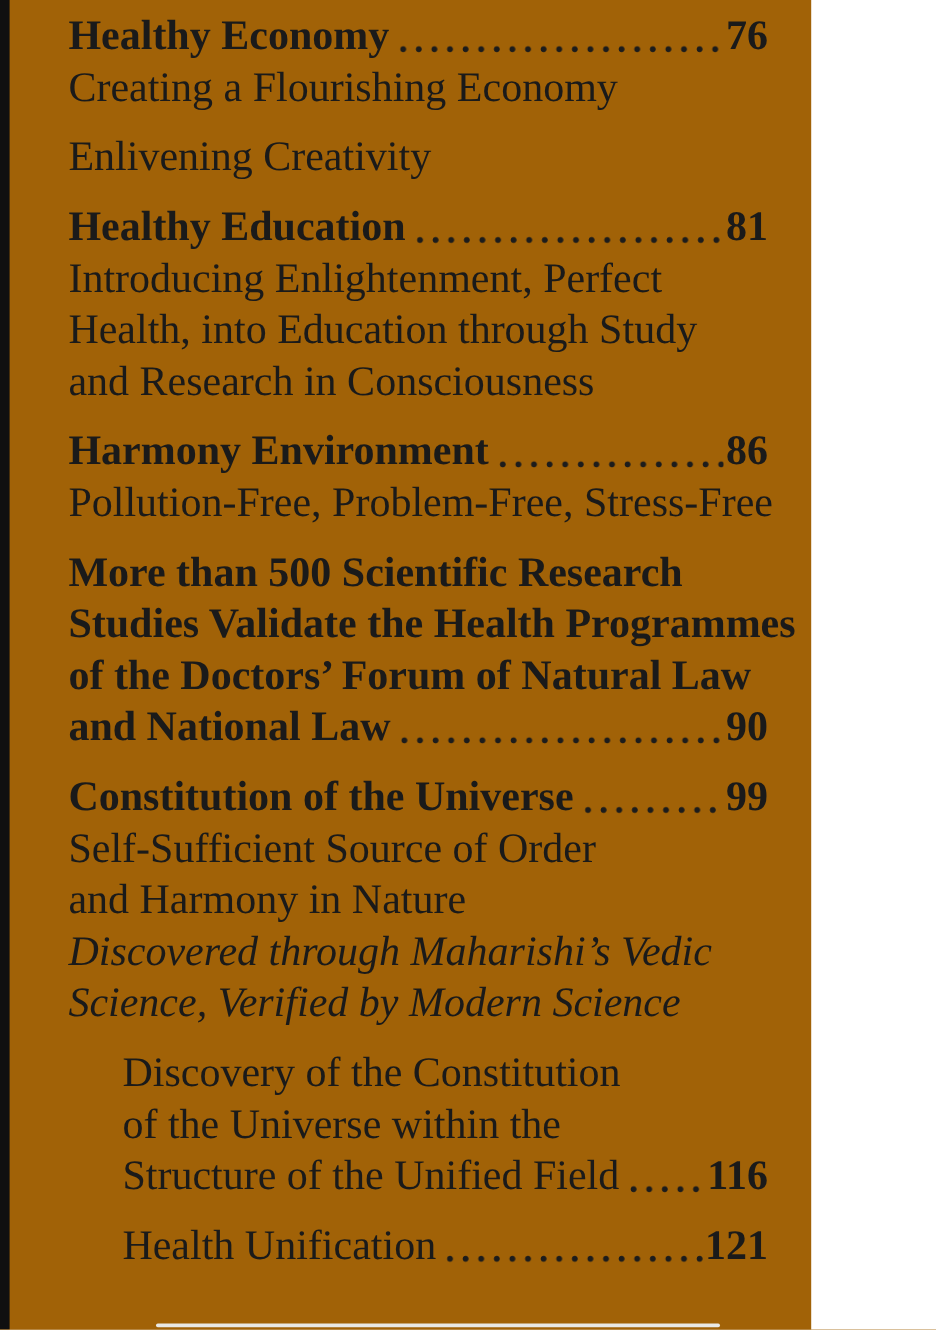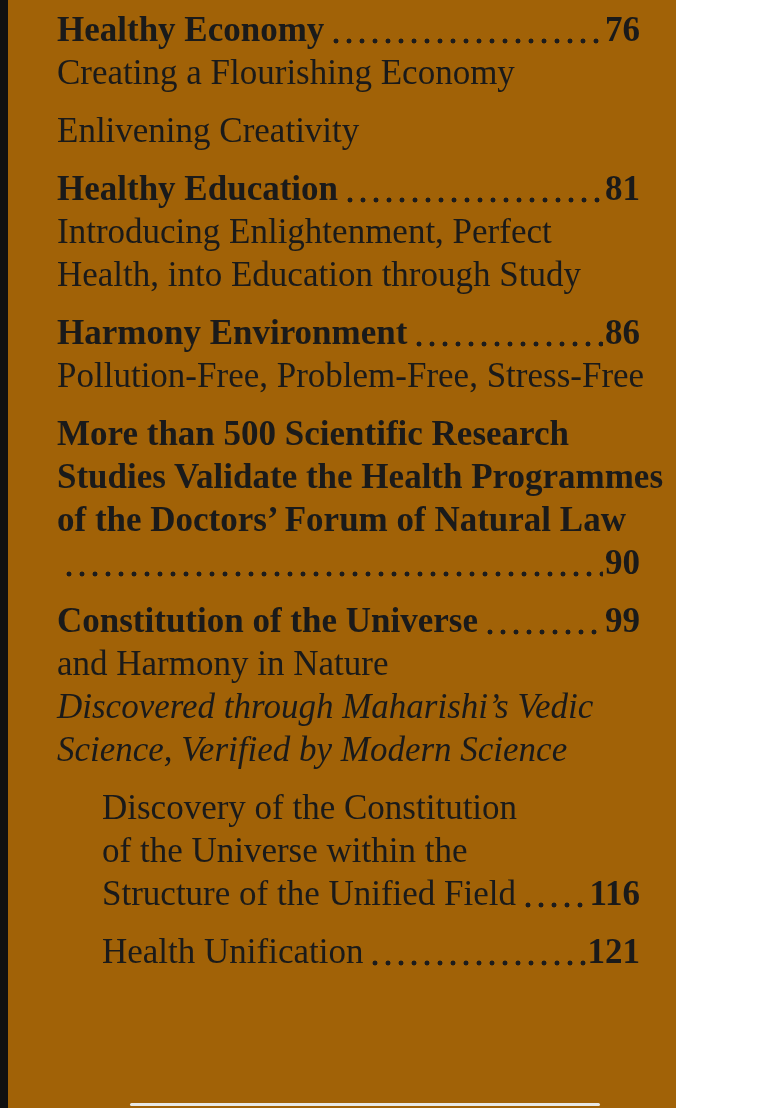--- a/index.html
+++ b/index.html
@@ -99,48 +99,55 @@
       <span class="t">Healthy Education</span>
       <span class="dots"></span>
       <span class="pg">81</span>
     </div>
     <div class="toc-line">
       <span class="t">Introducing Enlightenment, Perfect</span>
     </div>
     <div class="toc-line">
       <span class="t">Health, into Education through Study</span>
     </div>
+    <div class="toc-line">
+      <span class="t">and Research in Consciousness</span>
+    </div>
 
     <div class="toc-line bold gap">
       <span class="t">Harmony Environment</span>
       <span class="dots"></span>
       <span class="pg">86</span>
     </div>
     <div class="toc-line">
       <span class="t">Pollution-Free, Problem-Free, Stress-Free</span>
     </div>
 
     <div class="toc-line bold gap">
       <span class="t">More than 500 Scientific Research</span>
     </div>
     <div class="toc-line bold">
       <span class="t">Studies Validate the Health Programmes</span>
     </div>
     <div class="toc-line bold">
       <span class="t">of the Doctors’ Forum of Natural Law</span>
     </div>
     <div class="toc-line bold">
+      <span class="t">and National Law</span>
       <span class="dots"></span>
       <span class="pg">90</span>
     </div>
 
     <div class="toc-line bold gap">
       <span class="t">Constitution of the Universe</span>
       <span class="dots"></span>
       <span class="pg">99</span>
+    </div>
+    <div class="toc-line">
+      <span class="t">Self-Sufficient Source of Order</span>
     </div>
     <div class="toc-line">
       <span class="t">and Harmony in Nature</span>
     </div>
     <div class="toc-line italic">
       <span class="t">Discovered through Maharishi’s Vedic</span>
     </div>
     <div class="toc-line italic">
       <span class="t">Science, Verified by Modern Science</span>
     </div>

